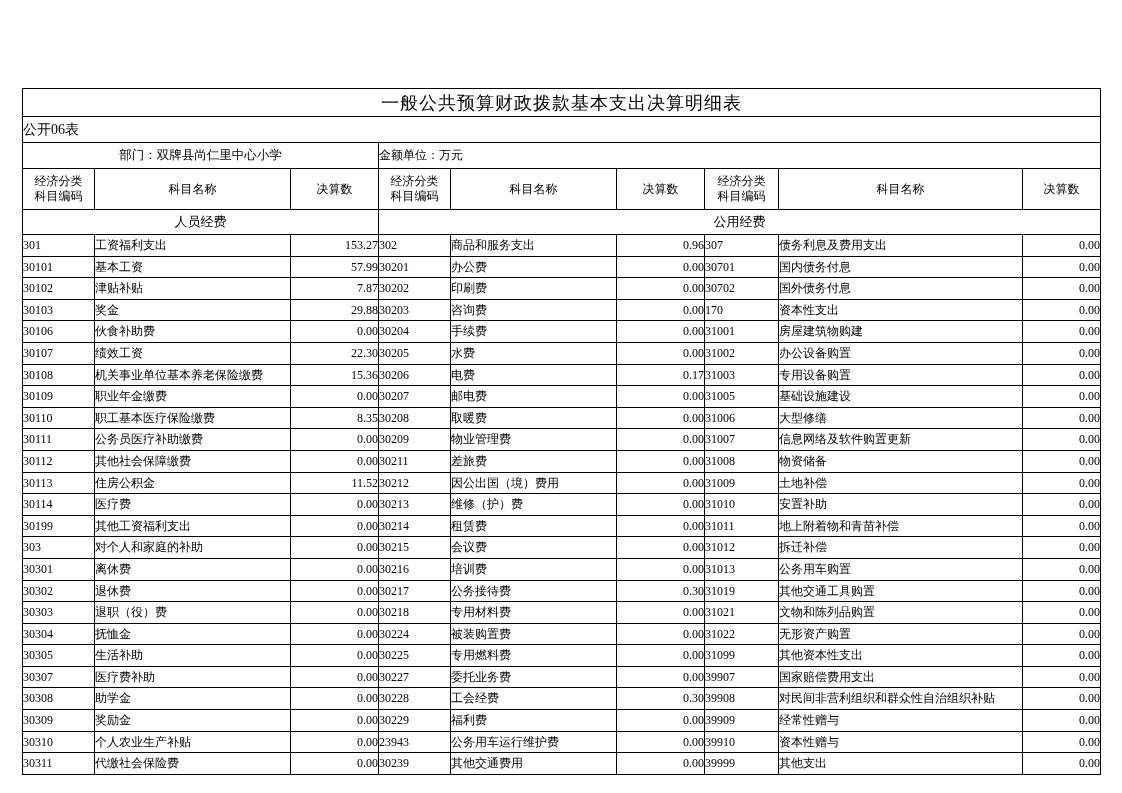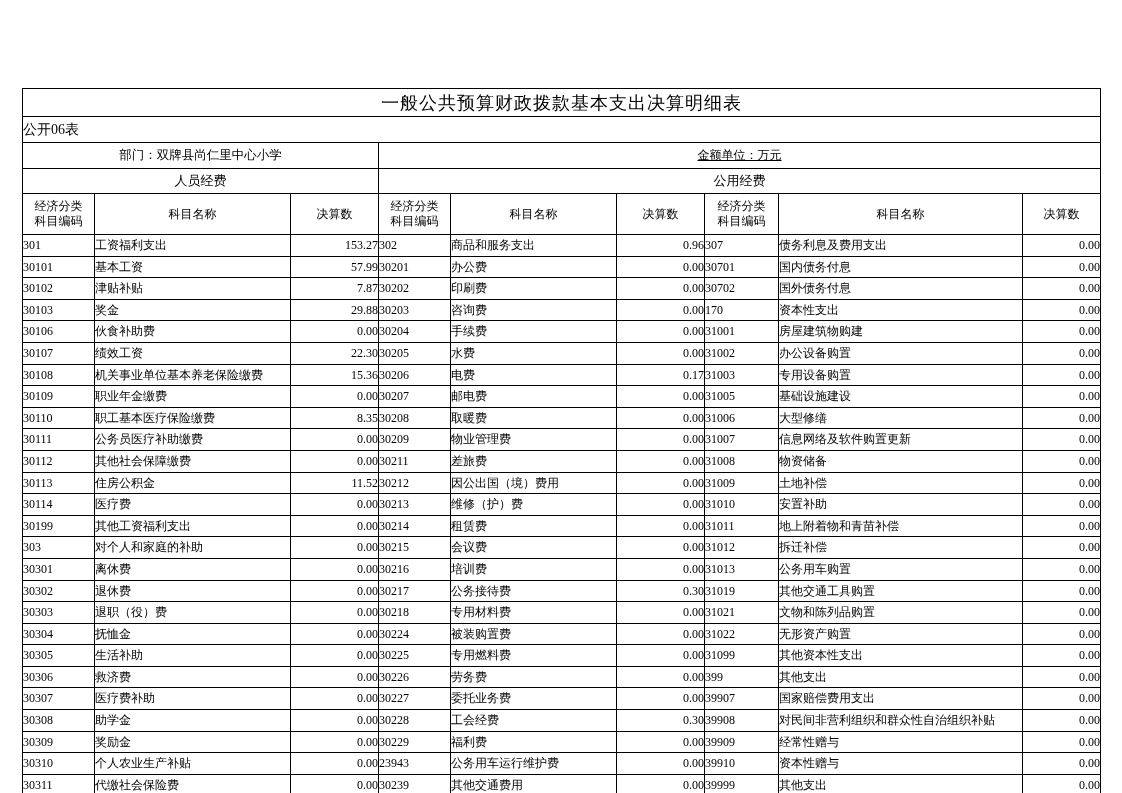--- a/index.html
+++ b/index.html
@@ -53,22 +53,21 @@
   .dept-cell {
     font-size: 12.5px;
     height: 25px;
     padding-left: 8px;
     text-align: center;
   }
   .unit-cell {
     font-size: 12px;
     height: 25px;
     padding-right: 10px;
-    text-align: center;
-    text-decoration: underline;
+    text-align: left;
   }
   .group-head {
     text-align: center;
     font-size: 13px;
     height: 24px;
   }
   .col-head {
     text-align: center;
     font-size: 12px;
     height: 40px;
@@ -129,43 +128,43 @@
         <td class="title-cell" colspan="9">一般公共预算财政拨款基本支出决算明细表</td>
       </tr>
       <tr>
         <td class="public-no" colspan="9">公开06表</td>
       </tr>
       <tr>
         <td class="dept-cell" colspan="3">部门：双牌县尚仁里中心小学</td>
         <td class="unit-cell" colspan="6">金额单位：万元</td>
       </tr>
       <tr>
-        <td class="group-head" colspan="3">人员经费</td>
-        <td class="group-head" colspan="6">公用经费</td>
-      </tr>
-      <tr>
         <td class="col-head">
           <span class="l1">经济分类</span>
           <span class="l1">科目编码</span>
         </td>
         <td class="col-head">科目名称</td>
         <td class="col-head">决算数</td>
         <td class="col-head">
           <span class="l1">经济分类</span>
           <span class="l1">科目编码</span>
         </td>
         <td class="col-head">科目名称</td>
         <td class="col-head">决算数</td>
         <td class="col-head">
           <span class="l1">经济分类</span>
           <span class="l1">科目编码</span>
         </td>
         <td class="col-head">科目名称</td>
         <td class="col-head">决算数</td>
       </tr>
+      <tr>
+        <td class="group-head" colspan="3">人员经费</td>
+        <td class="group-head" colspan="6">公用经费</td>
+      </tr>
     </tbody>
     <tbody id="rows-body">
         <tr>
           <td class="cell c-code">301</td>
           <td class="cell c-name">工资福利支出</td>
           <td class="cell c-num">153.27</td>
           <td class="cell c-code">302</td>
           <td class="cell c-name">商品和服务支出</td>
           <td class="cell c-num">0.96</td>
           <td class="cell c-code">307</td>
@@ -375,31 +374,20 @@
           <td class="cell c-name">生活补助</td>
           <td class="cell c-num">0.00</td>
           <td class="cell c-code">30225</td>
           <td class="cell c-name">专用燃料费</td>
           <td class="cell c-num">0.00</td>
           <td class="cell c-code">31099</td>
           <td class="cell c-name">其他资本性支出</td>
           <td class="cell c-num">0.00</td>
         </tr>
         <tr>
-          <td class="cell c-code">30306</td>
-          <td class="cell c-name">救济费</td>
-          <td class="cell c-num">0.00</td>
-          <td class="cell c-code">30226</td>
-          <td class="cell c-name">劳务费</td>
-          <td class="cell c-num">0.00</td>
-          <td class="cell c-code">399</td>
-          <td class="cell c-name">其他支出</td>
-          <td class="cell c-num">0.00</td>
-        </tr>
-        <tr>
           <td class="cell c-code">30307</td>
           <td class="cell c-name">医疗费补助</td>
           <td class="cell c-num">0.00</td>
           <td class="cell c-code">30227</td>
           <td class="cell c-name">委托业务费</td>
           <td class="cell c-num">0.00</td>
           <td class="cell c-code">39907</td>
           <td class="cell c-name">国家赔偿费用支出</td>
           <td class="cell c-num">0.00</td>
         </tr>

